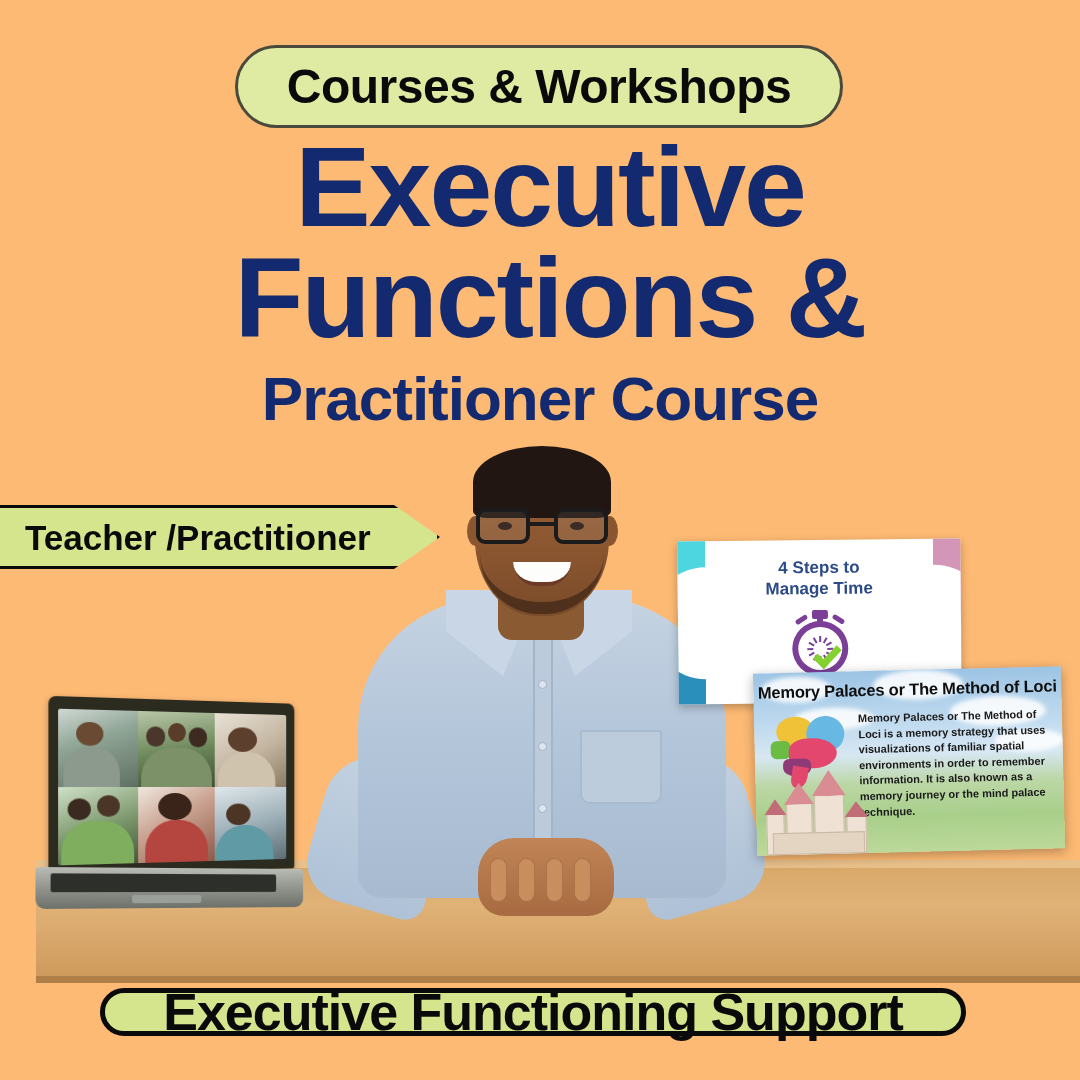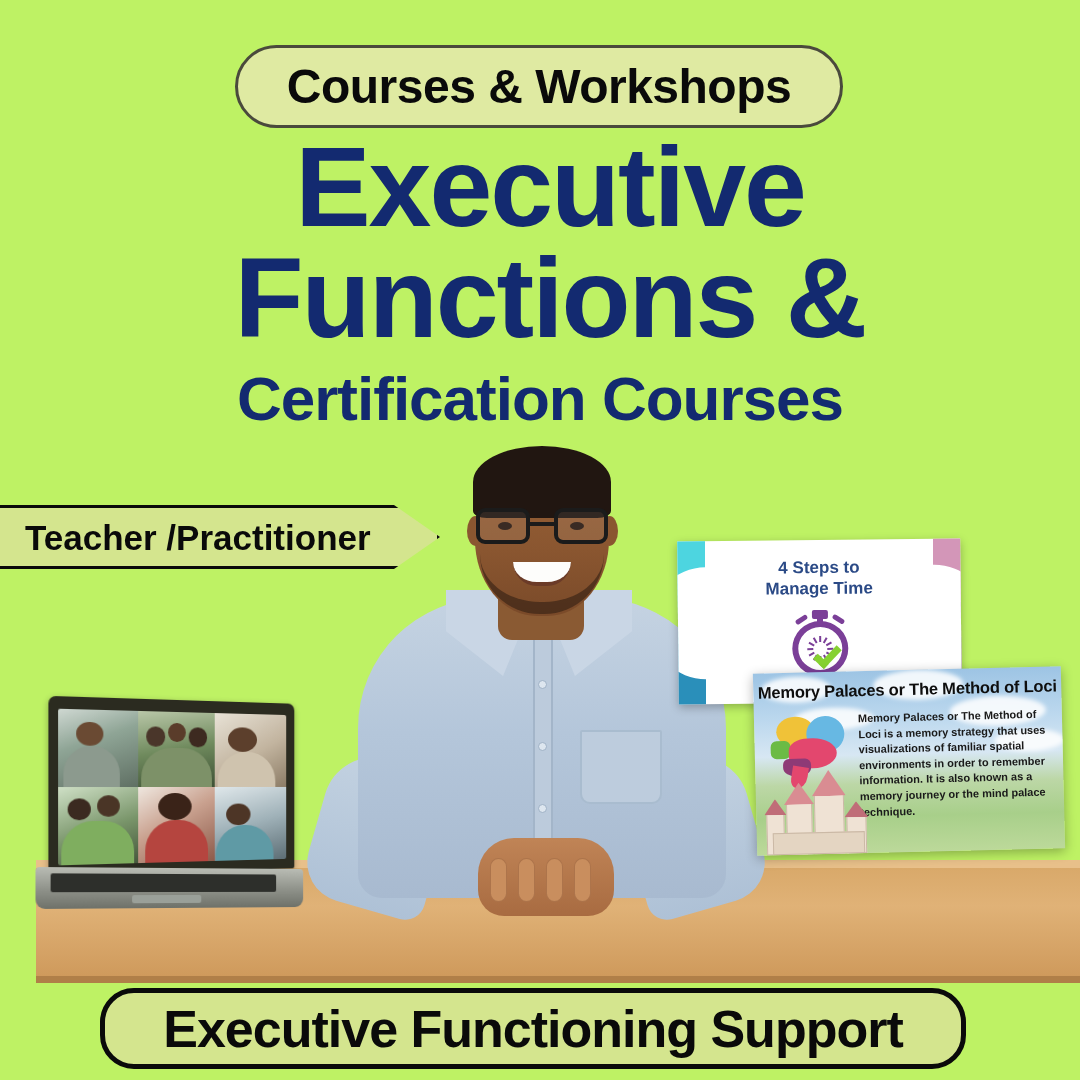--- a/index.html
+++ b/index.html
@@ -6,21 +6,21 @@
   html,body { width:1080px; height:1080px; }
   body {
     background:#ffffff;
     font-family:"Liberation Sans", sans-serif;
     position:relative;
     overflow:hidden;
   }
 
   #poster {
     position:absolute; left:0; top:0; width:1080px; height:1080px;
-    background:#bef264; overflow:hidden;
+    background:#fdba74; overflow:hidden;
   }
 
   
   .top-pill {
     position:absolute; left:235px; top:45px; width:608px; height:83px;
     background:#dfeaa2; border:3px solid #4a4a3c; border-radius:44px;
     display:flex; align-items:center; justify-content:center;
   }
   .top-pill-label {
     font-size:48px; font-weight:bold; color:#0a0a0a;
@@ -294,42 +294,42 @@
   .castle { position:absolute; left:6px; top:96px; width:116px; height:86px; }
   .cs-block { position:absolute; background:#efe2d4; border:1px solid #cbb9a6; }
   .cs-roof { position:absolute; background:#d98c92; }
   .cs-roof.dark { background:#c06d78; }
 
   
   .nosel { user-select:none; }
 
   
   .bottom-pill {
-    position:absolute; left:100px; top:988px; width:866px; height:81px;
+    position:absolute; left:100px; top:988px; width:866px; height:48px;
     background:#d4e58e; border:5px solid #0a0a0a; border-radius:34px;
     display:flex; align-items:center; justify-content:center;
   }
   .bottom-pill-label {
     font-size:52px; font-weight:bold; color:#0a0a0a; line-height:1;
     letter-spacing:-1px; font-family:"Liberation Sans", sans-serif;
   }
 </style>
 </head>
 <body>
 
 <div id="poster">
 
   <div class="top-pill nosel">
     <span class="top-pill-label">Courses &amp; Workshops</span>
   </div>
 
   <div class="headline nosel">
     <span class="headline-line l1">Executive Functions &amp;</span>
   </div>
-  <div class="subhead nosel">Certification Courses</div>
+  <div class="subhead nosel">Practitioner Course</div>
 
   <div class="scene">
 
     <div class="desk-top"></div>
     <div class="desk"></div>
 
     <div class="laptop-screen">
       <div class="laptop-bezel">
         <div class="collage">
           <div class="c c1">

